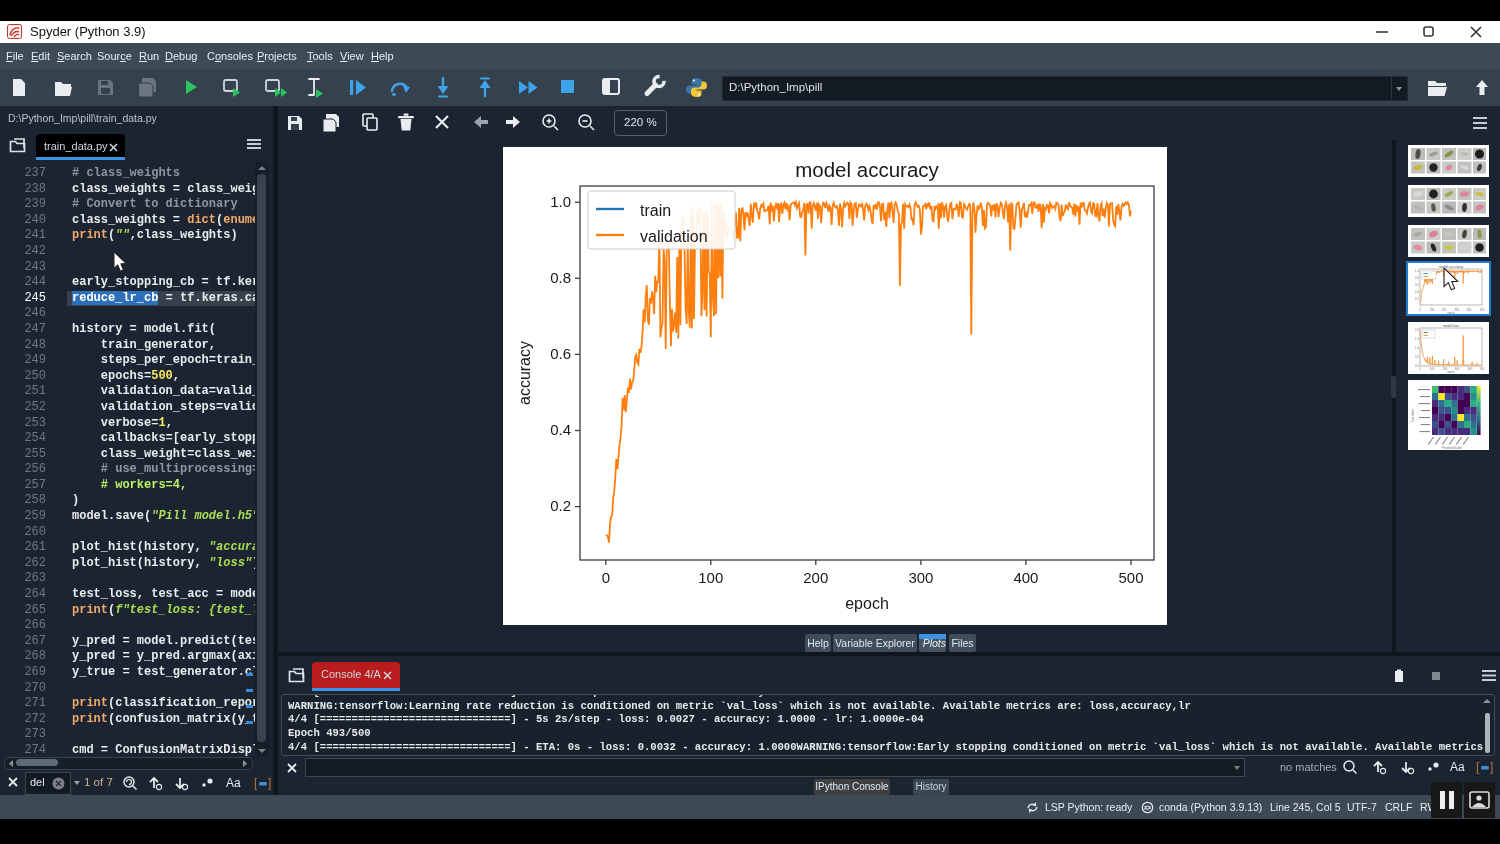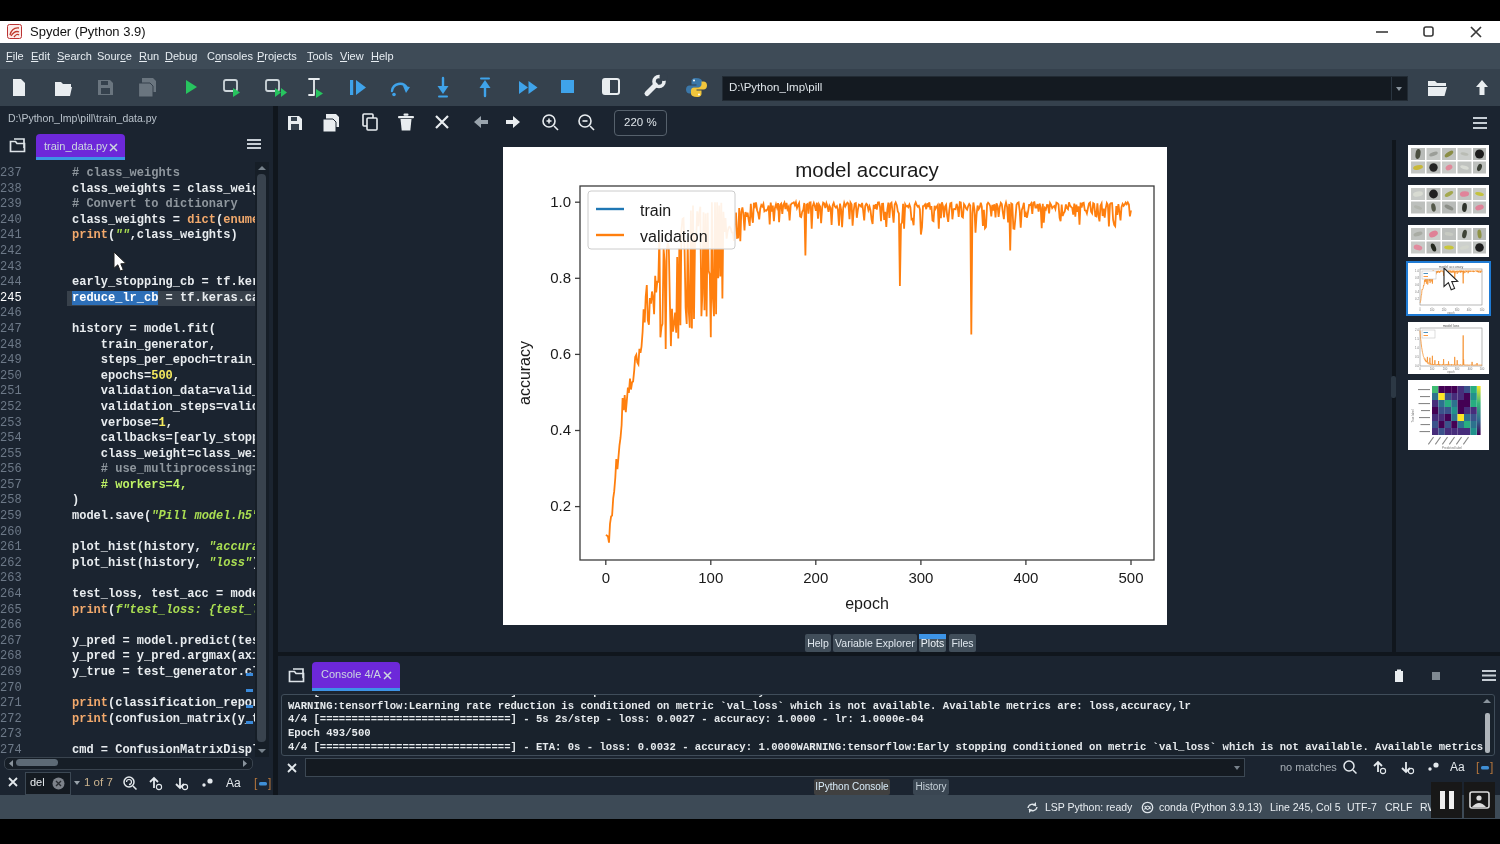--- a/index.html
+++ b/index.html
@@ -118,34 +118,34 @@
     </svg>
   </div>
 
   <div class="abs" id="editor" style="left:0;top:106px;width:273px;height:689px;background:#1b2430;">
 
     <div class="abs" style="left:8px;top:6px;font-size:10.5px;color:#b9c2cb;">D:\Python_Imp\pill\train_data.py</div>
 
     <svg class="abs" style="left:9px;top:31px;" width="17" height="16" viewBox="0 0 17 16">
       <path d="M1.5 4.5 h5 l1.5 2 h7.5 v8 h-14 z M5 2 h10 v9" fill="none" stroke="#dde3e8" stroke-width="1.7"></path>
     </svg>
-    <div class="abs" style="left:36px;top:28px;width:89px;height:26px;background:#6d28d9;border-radius:4px 4px 0 0;">
+    <div class="abs" style="left:36px;top:28px;width:89px;height:26px;background:#000000;border-radius:4px 4px 0 0;">
       <div class="abs" style="left:8px;top:6px;font-size:11px;color:#ccd7e0;">train_data.py</div>
       <svg class="abs" style="left:72px;top:8px;" width="11" height="11">
           <path d="M2 2 l7 7 M9 2 l-7 7" stroke="#cdd6de" stroke-width="1.5"></path>
         </svg>
     </div>
     <div class="abs" style="left:36px;top:51px;width:89px;height:3px;background:#3d94e6;"></div>
     <svg class="abs" style="left:246px;top:32px;" width="16" height="12">
         <path d="M1 2 h14 M1 6 h14 M1 10 h14" stroke="#c6cdd4" stroke-width="1.8"></path>
       </svg>
 
     <div class="abs" id="code" style="left:0;top:56px;width:255px;height:595px;overflow:hidden;">
       <div class="abs" style="left:67px;top:128.6px;width:188px;height:15.7px;background:#38414b;"></div>
-      <div class="abs mono" id="gutter" style="left:0;top:4px;width:46px;font-size:12px;line-height:15.59px;color:#6d7988;white-space:pre;">237
+      <div class="abs mono" id="gutter" style="left:0;top:4px;width:46px;text-align:right;font-size:12px;line-height:15.59px;color:#6d7988;white-space:pre;">237
 238
 239
 240
 241
 242
 243
 244
 <span style="color:#fff;font-weight:normal">245</span>
 246
 247
@@ -579,34 +579,34 @@
     </div>
 
     <div class="abs" style="left:527px;top:528px;height:18px;background:#414e5a;border-radius:2px;width:26px;">
         <div style="font-size:10.5px;color:#dfe7ee;text-align:center;margin-top:3px;">Help</div>
       </div>
     <div class="abs" style="left:555px;top:528px;height:18px;background:#414e5a;border-radius:2px;width:84px;">
         <div style="font-size:10.5px;color:#dfe7ee;text-align:center;margin-top:3px;white-space:nowrap;">Variable Explorer</div>
       </div>
     <div class="abs" style="left:641px;top:528px;height:18px;background:#46545f;border-radius:2px;width:27px;">
         <div style="position:absolute;left:0;top:0;width:27px;height:5px;background:#3d94e6;"></div>
-        <div style="font-size:10.5px;color:#eef3f7;text-align:center;margin-top:3px;">Plots</div>
+        <div style="font-size:10.5px;color:#eef3f7;text-align:right;margin-top:3px;font-style:italic;">Plots</div>
       </div>
     <div class="abs" style="left:671px;top:528px;height:18px;background:#414e5a;border-radius:2px;width:27px;">
         <div style="font-size:10.5px;color:#dfe7ee;text-align:center;margin-top:3px;">Files</div>
       </div>
   </div>
 
   <div class="abs" style="left:278px;top:652px;width:1222px;height:5px;background:#10161d;"></div>
 
   <div class="abs" id="console" style="left:278px;top:656px;width:1222px;height:139px;background:#1b2430;">
     <svg class="abs" style="left:10px;top:11px;" width="17" height="16" viewBox="0 0 17 16">
       <path d="M1.5 4.5 h5 l1.5 2 h7.5 v8 h-14 z M5 2 h10 v9" fill="none" stroke="#dde3e8" stroke-width="1.7"></path>
     </svg>
-    <div class="abs" style="left:34px;top:6px;width:88px;height:26px;background:#6d28d9;border-radius:4px 4px 0 0;">
+    <div class="abs" style="left:34px;top:6px;width:88px;height:26px;background:#b91c1c;border-radius:4px 4px 0 0;">
       <div class="abs" style="left:9px;top:6px;font-size:11px;color:#ccd7e0;">Console 4/A</div>
       <svg class="abs" style="left:70px;top:8px;" width="11" height="11">
           <path d="M2 2 l7 7 M9 2 l-7 7" stroke="#cdd6de" stroke-width="1.5"></path>
         </svg>
     </div>
     <div class="abs" style="left:34px;top:32px;width:88px;height:3px;background:#3d94e6;"></div>
     <svg class="abs" style="left:1114px;top:12px;" width="110" height="16" viewBox="0 0 110 16">
       <path d="M3 3 h8 v11 h-8 z M5 1.5 h4 v3 h-4 z" fill="#e9edf0"></path>
       <rect x="40" y="4" width="8" height="8" fill="#808a93"></rect>
       <path d="M90 3 h14 M90 7.5 h14 M90 12 h14" stroke="#c6cdd4" stroke-width="1.8"></path>

